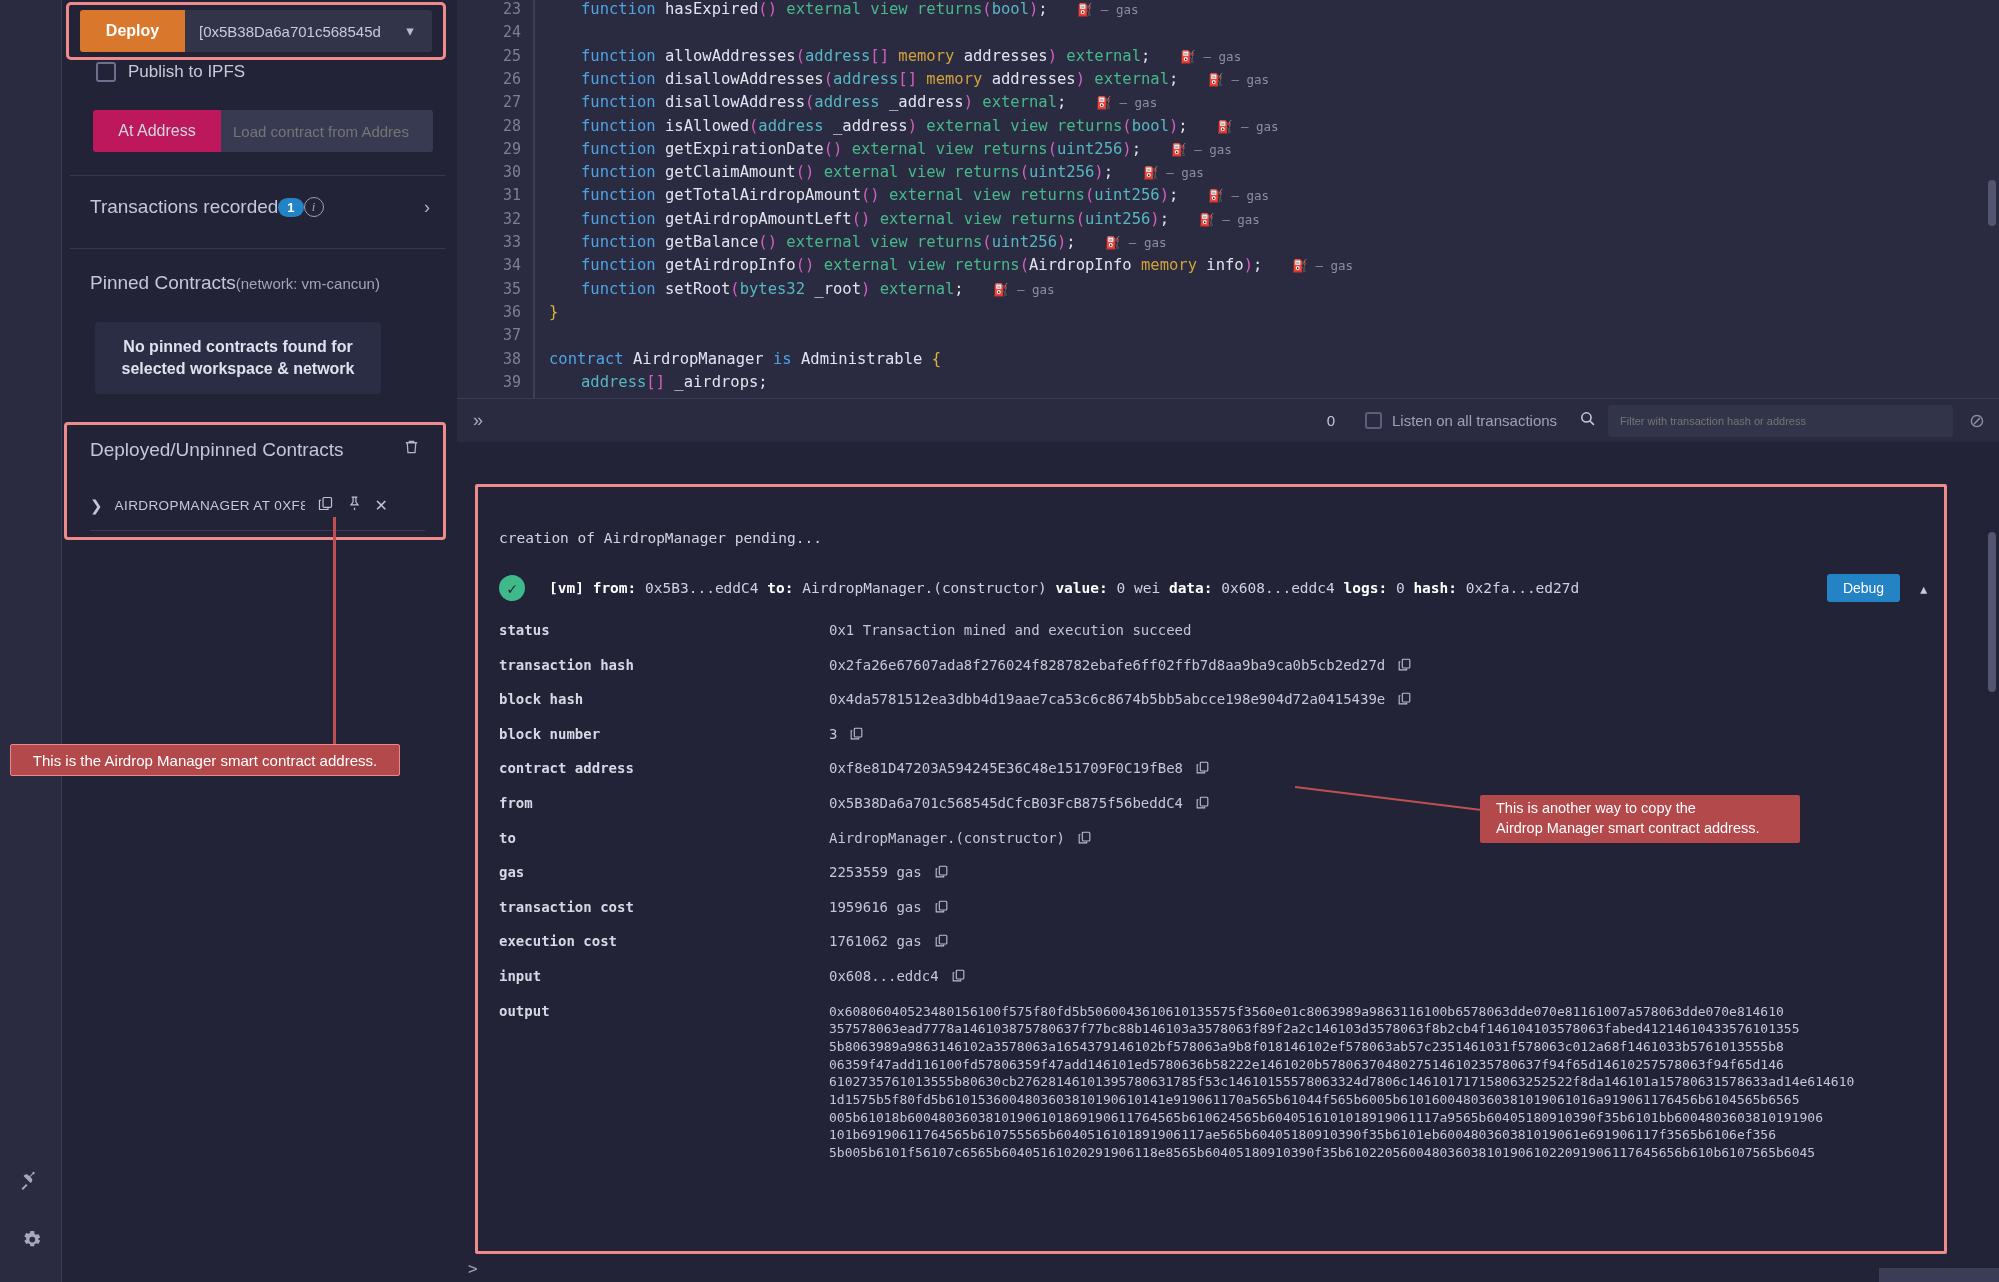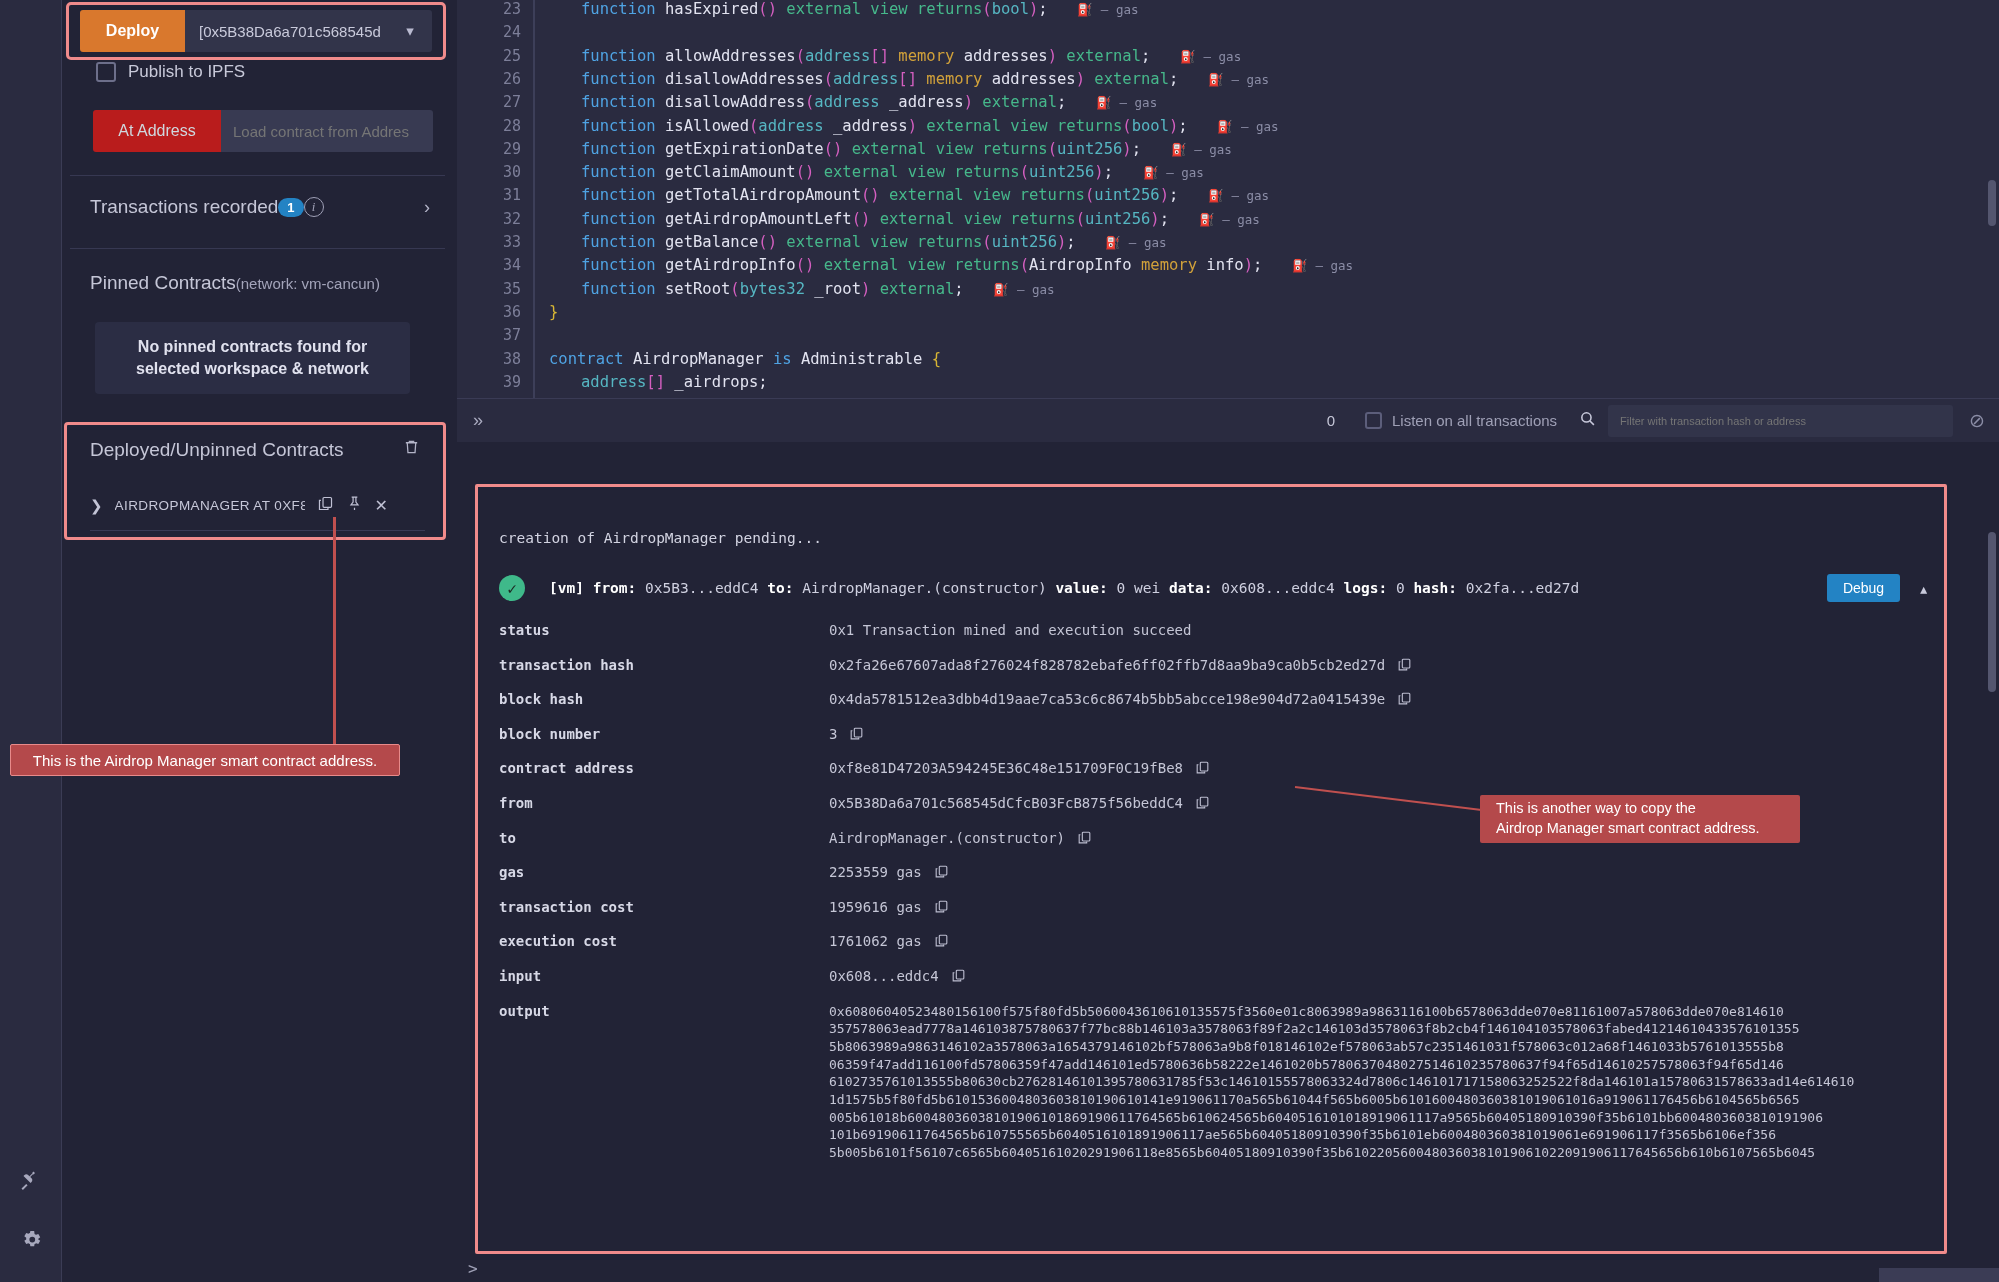--- a/index.html
+++ b/index.html
@@ -63,21 +63,21 @@
     width: 20px; height: 20px; border: 2px solid #6d6f8b;
     border-radius: 3px; background: transparent; display: inline-block;
   }
   #ipfs-row span.lbl { font-size: 17px; color: #c8c9d9; }
 
   #ataddress-row {
     position: absolute; left: 93px; top: 110px;
     display: flex; width: 340px; height: 42px;
   }
   #at-address-button {
-    width: 128px; background: #b91c1c; color: #cfd8de;
+    width: 128px; background: #be185d; color: #cfd8de;
     display: flex; align-items: center; justify-content: center;
     font-size: 16px; border-radius: 3px 0 0 3px; cursor: pointer;
   }
   #at-address-input {
     flex: 1; background: #383a52; border: none; outline: none;
     color: #fca5a5; font-size: 15px; padding-left: 12px;
     border-radius: 0 3px 3px 0;
     font-family: "Liberation Sans", sans-serif;
   }
 
@@ -105,21 +105,21 @@
   #tr-chevron { margin-left: auto; color: #b3b4c8; font-size: 18px; cursor: pointer; }
 
   #pinned-header {
     position: absolute; left: 90px; top: 272px;
     display: flex; align-items: baseline; 
   }
   #pinned-header .ph-title { font-size: 19px; color: #c5c6d7; }
   #pinned-header .ph-sub { font-size: 15px; color: #a3a4ba; }
 
   #pinned-empty {
-    position: absolute; left: 95px; top: 322px; width: 315px; height: 72px;
+    position: absolute; left: 95px; top: 322px; width: 286px; height: 72px;
     background: #2b2d44; border-radius: 4px;
     display: flex; flex-direction: column; align-items: center;
     justify-content: center; gap: 4px;
   }
   #pinned-empty div { font-size: 16px; font-weight: bold; color: #e0e1ee; }
 
   #deployed-highlight {
     position: absolute; left: 64px; top: 422px; width: 382px; height: 118px;
     border: 3px solid #f08b8b; border-radius: 4px; pointer-events: none;
   }

